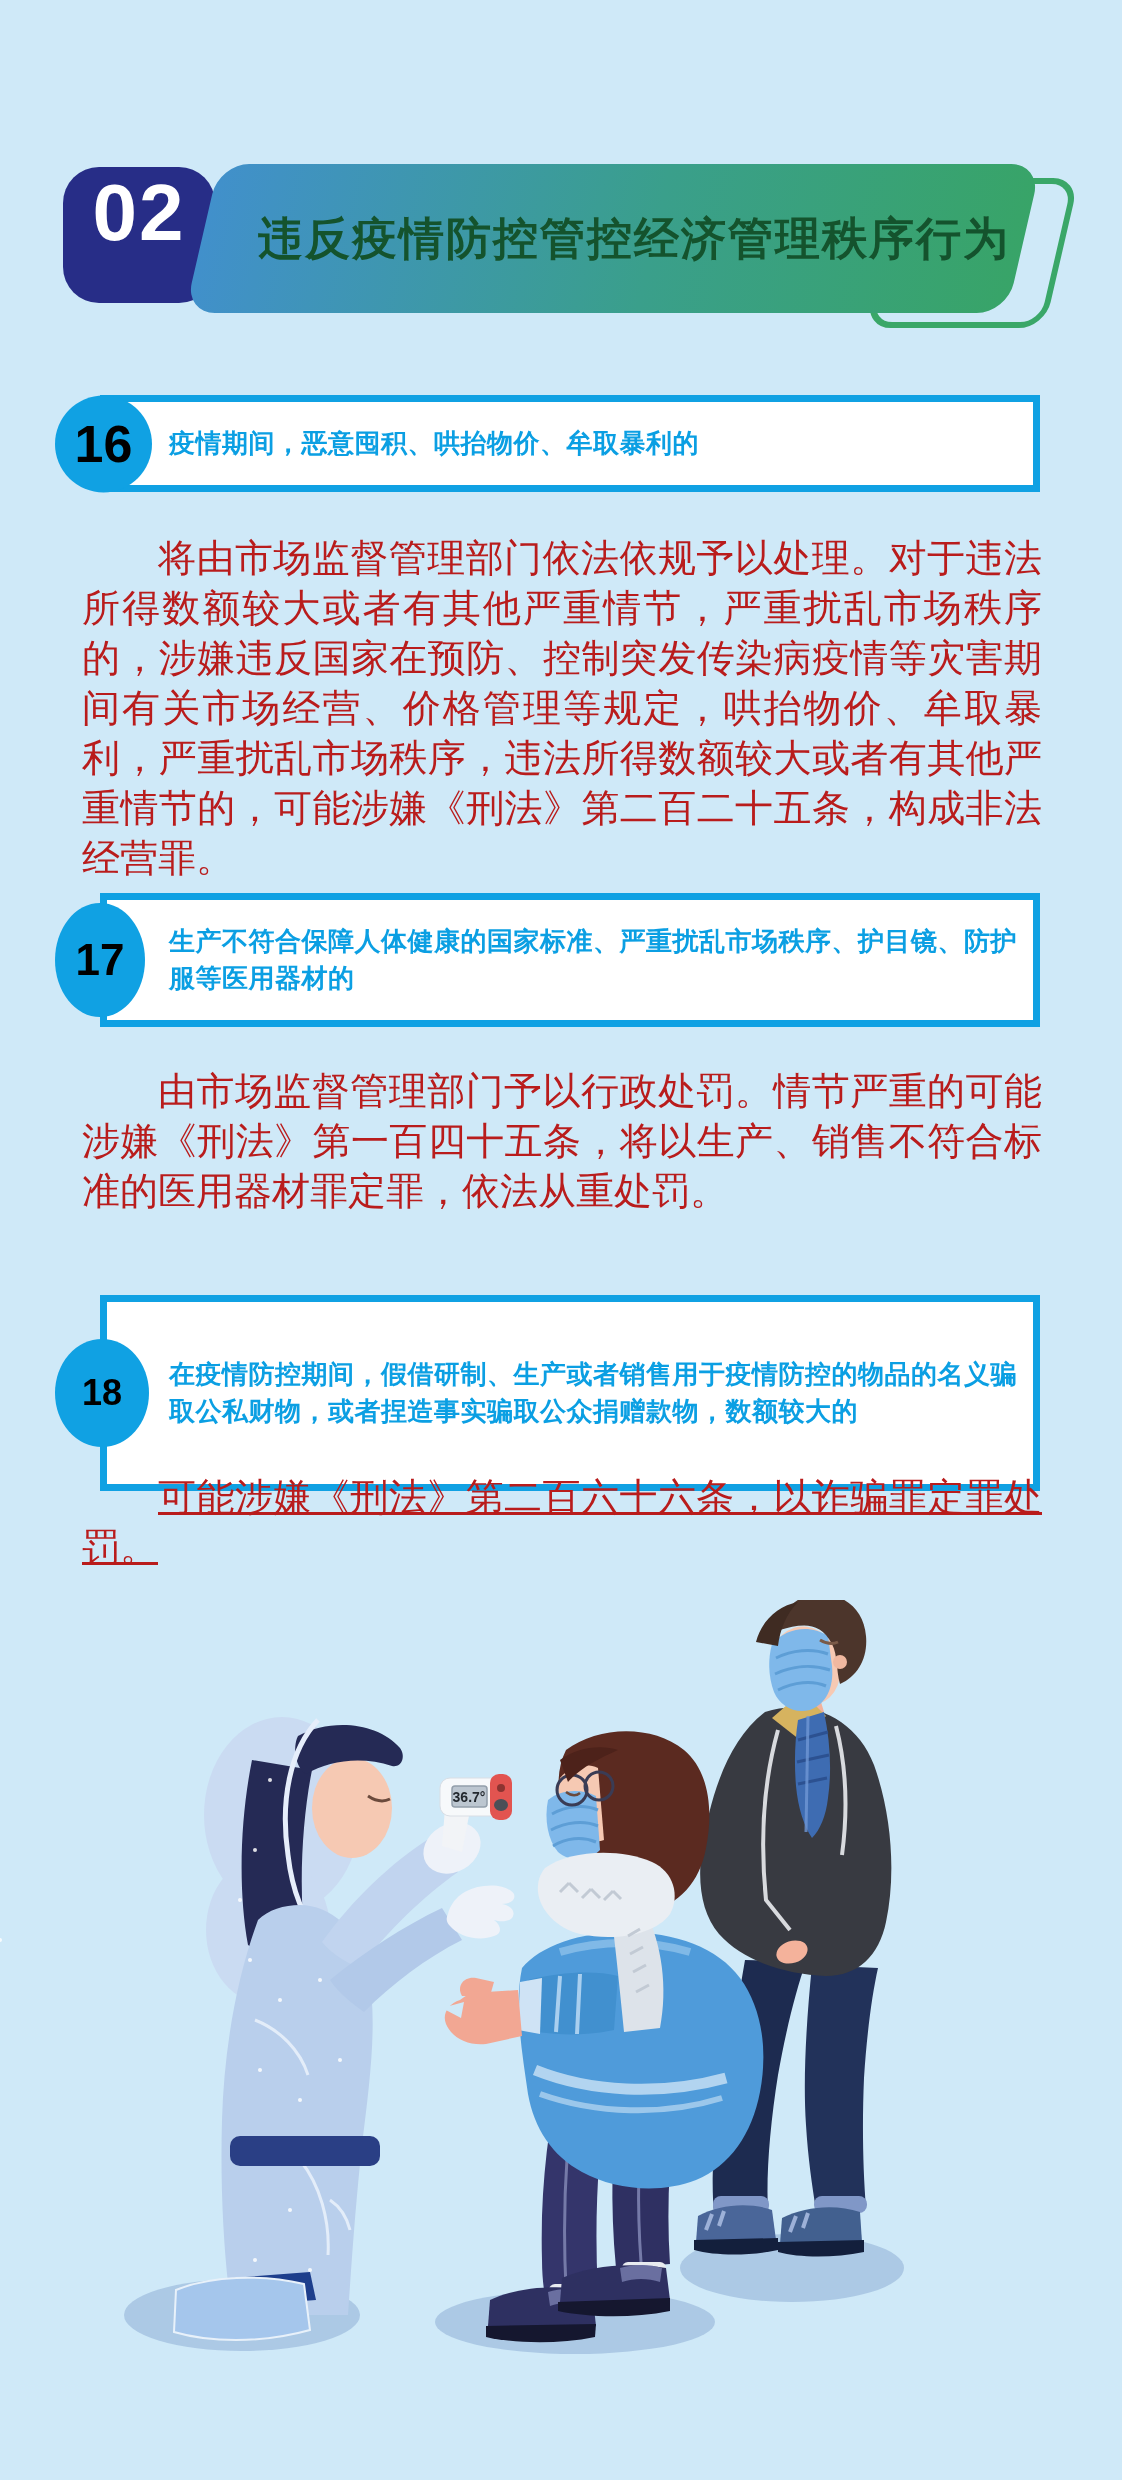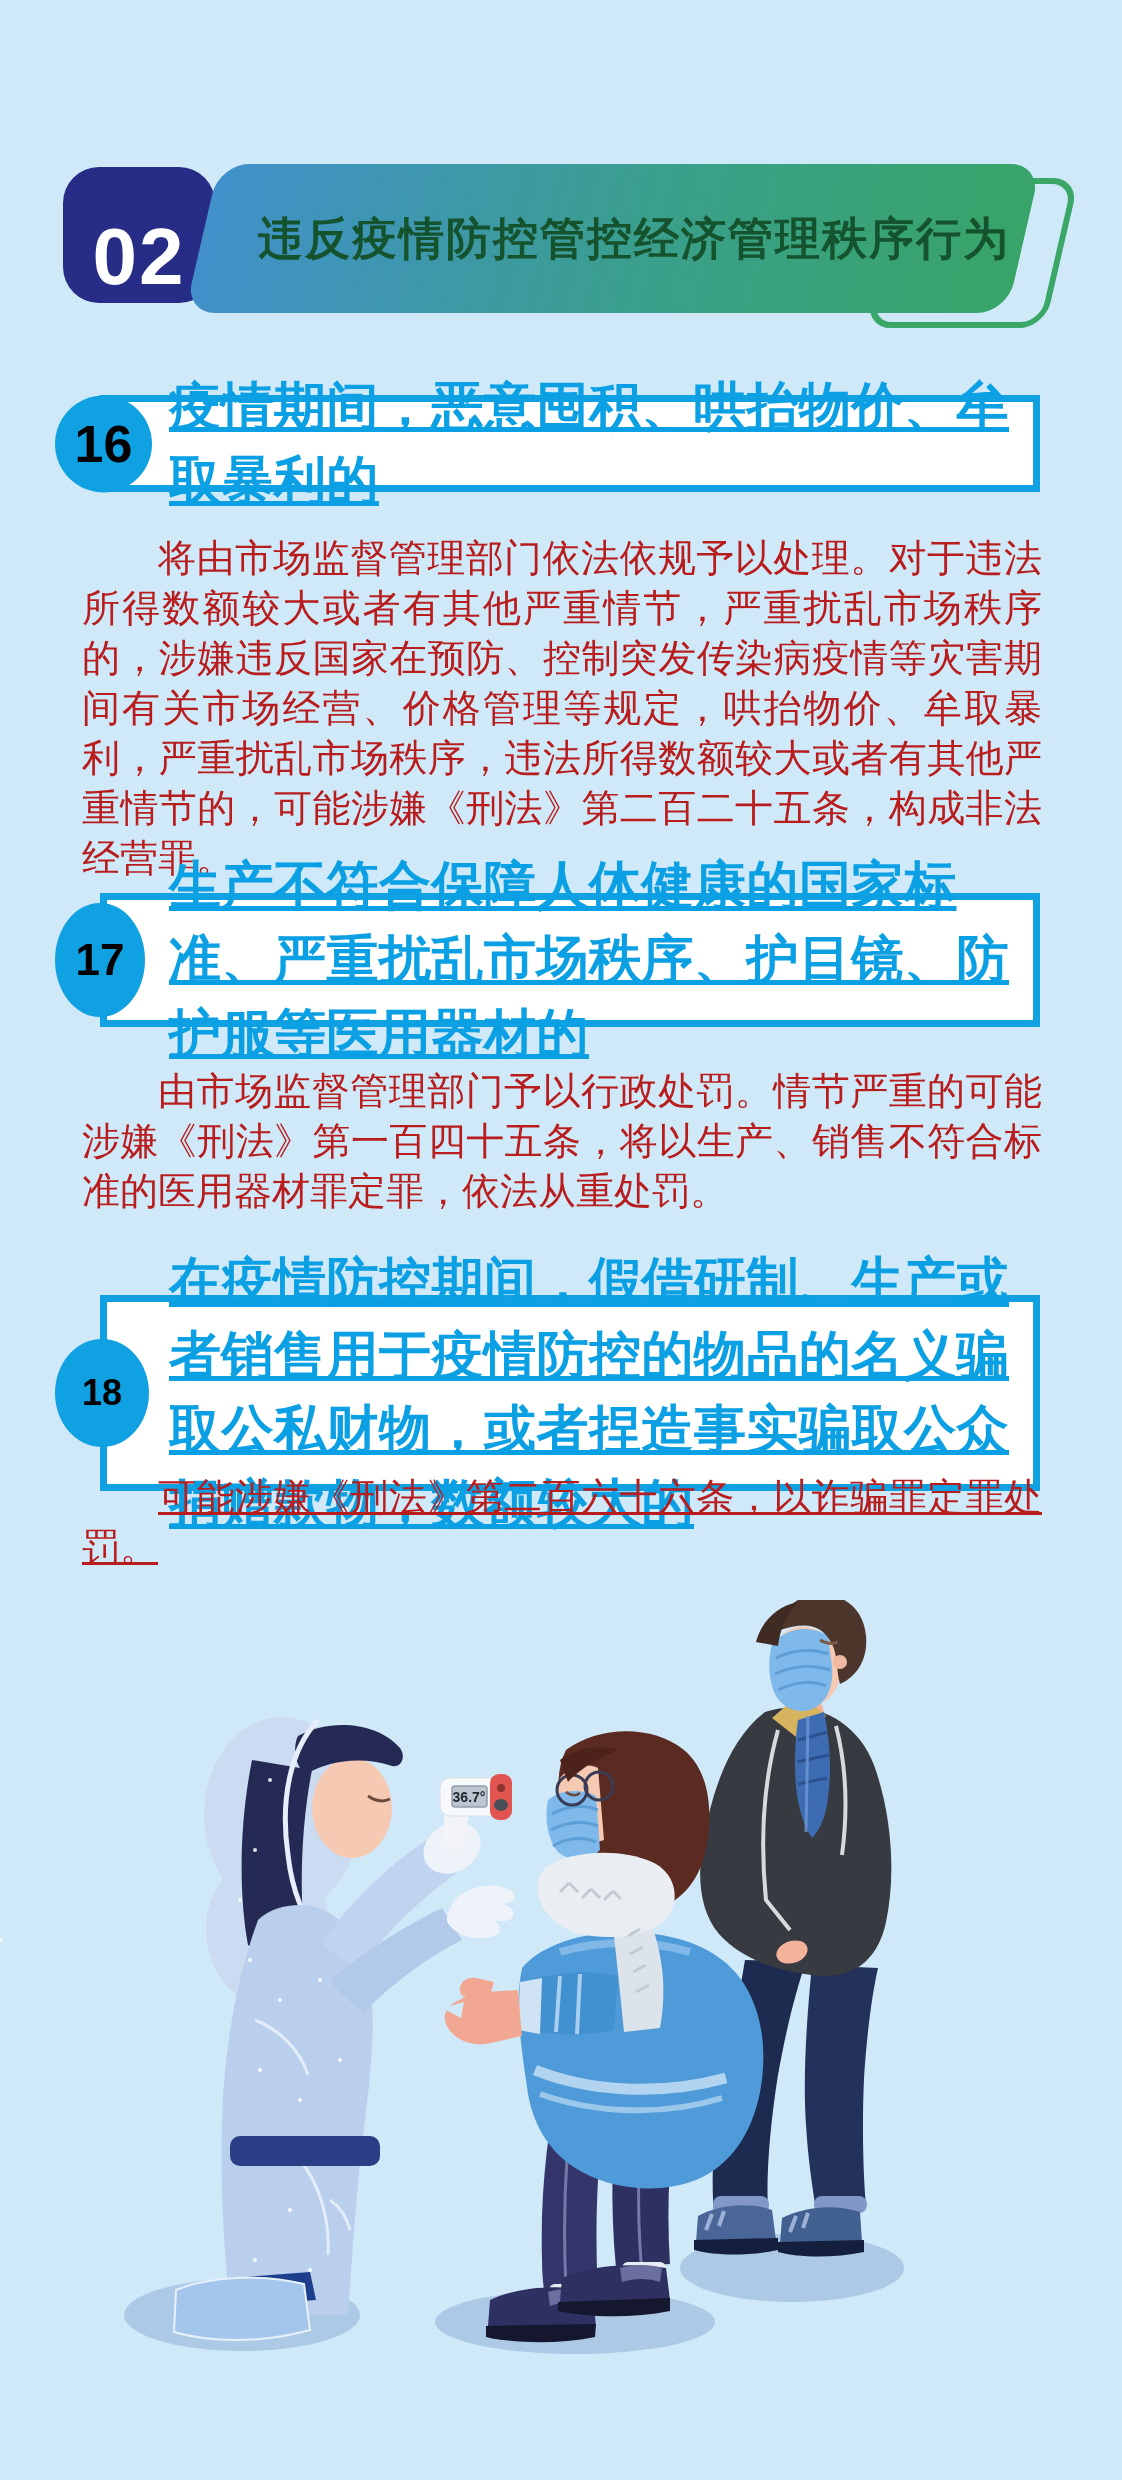--- a/index.html
+++ b/index.html
@@ -1,35 +1,35 @@
 <!DOCTYPE html>
 <html><head>
 <meta charset="utf-8">
 <style>
   html,body{margin:0;padding:0;}
   body{font-family:"Liberation Sans", sans-serif;}
   .page{position:relative;width:1122px;height:2480px;background:#cfe9f8;overflow:hidden;}
 
   
   .num-chip{position:absolute;left:63px;top:167px;width:152px;height:136px;background:#272d87;
-    border-radius:36px;z-index:1;display:flex;align-items:flex-end;justify-content:center;
+    border-radius:36px;z-index:1;display:flex;align-items:flex-start;justify-content:center;
     color:#fff;font-size:80px;font-weight:bold;letter-spacing:2px;}
   .banner-outline{position:absolute;left:882px;top:178px;width:168px;height:138px;
     border:6px solid #3aa768;border-radius:26px;transform:skewX(-13deg);z-index:0;}
   .banner-shape{position:absolute;left:202px;top:164px;width:822px;height:149px;
     background:linear-gradient(90deg,#4190cb 0%,#3a9f8b 55%,#38a468 100%);
     border-radius:30px;transform:skewX(-13deg);z-index:2;}
   .banner-title{position:absolute;left:258px;top:164px;height:149px;z-index:3;
     display:flex;align-items:center;color:#14532d;font-size:45px;font-weight:bold;letter-spacing:2px;}
 
   
   .item-head{position:absolute;left:100px;width:940px;background:#ffffff;border:7px solid #10a1e3;
     box-sizing:border-box;display:flex;align-items:center;}
-  .item-title{padding-left:62px;padding-right:16px;font-size:52px;font-weight:bold;color:#0b9fe3;
-    line-height:1.42;letter-spacing:0.5px;text-decoration:underline;}
+  .item-title{padding-left:62px;padding-right:16px;font-size:26px;font-weight:bold;color:#0b9fe3;
+    line-height:1.42;letter-spacing:0.5px;}
   .item-badge{position:absolute;left:-52px;top:50%;transform:translateY(-50%);
     background:#10a1e3;border-radius:50%;display:flex;align-items:center;justify-content:center;
     color:#000000;font-weight:bold;}
   .head-16{top:395px;height:97px;}
   .head-17{top:893px;height:134px;}
   .head-18{top:1295px;height:196px;}
   .badge-16{width:97px;height:97px;font-size:52px;}
   .badge-17{width:90px;height:114px;font-size:44px;}
   .badge-18{width:94px;height:108px;font-size:36px;}
 

